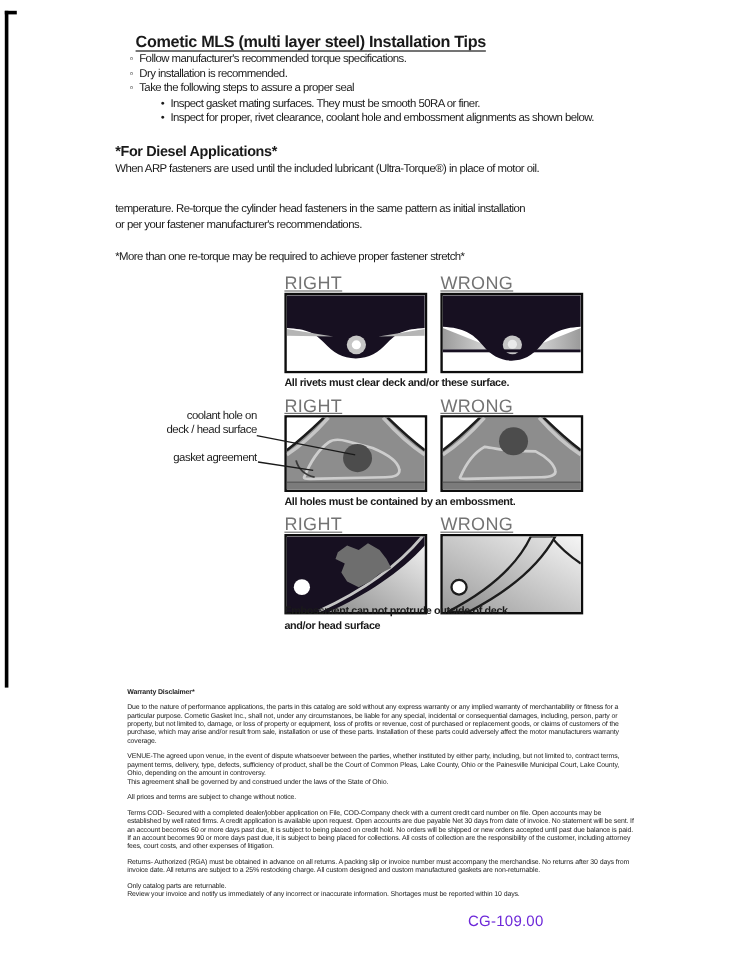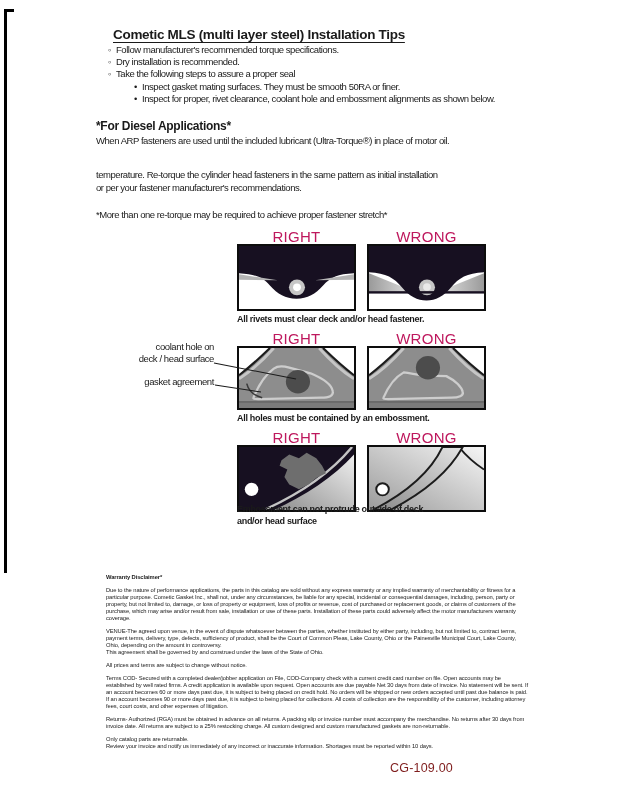--- a/index.html
+++ b/index.html
@@ -17,38 +17,38 @@
   .b-sub{padding-left:26px;}
   .marker{display:inline-block;width:8px;}
   .sub-marker{display:inline-block;width:8px;}
   .diesel-h{left:96px;top:119px;font-size:12px;font-weight:bold;letter-spacing:-0.3px;white-space:nowrap;}
   .bodyline{font-size:9.5px;letter-spacing:-0.45px;line-height:13px;white-space:nowrap;}
   .p1{left:96px;top:134px;}
   .p2{left:96px;top:168px;}
   .note{left:96px;top:209px;font-size:9.5px;letter-spacing:-0.45px;white-space:nowrap;}
   
   .pair{width:249px;left:237px;}
-  .dhead{position:absolute;width:119px;text-align:center;font-size:15px;letter-spacing:0.3px;
-         color:#be185d;top:0;white-space:nowrap;}
+  .dhead{position:absolute;width:119px;font-size:15px;letter-spacing:0.3px;
+         color:#737373;top:0;white-space:nowrap;text-decoration:underline;}
   .dbox{position:absolute;top:16px;width:119px;border:2px solid #0d0d0d;box-sizing:border-box;
         background:#fff;line-height:0;}
   .dbox svg{width:115px;display:block;}
   .cap{position:absolute;left:0;font-size:9px;font-weight:bold;letter-spacing:-0.3px;
        line-height:12px;white-space:nowrap;}
   
   .lbl{left:105px;width:109px;text-align:right;font-size:9.5px;letter-spacing:-0.4px;
        line-height:11.5px;white-space:nowrap;}
   .lbl2{left:105px;width:109px;text-align:right;font-size:9.5px;letter-spacing:-0.4px;white-space:nowrap;}
   .lines-svg{left:105px;top:338px;overflow:visible;pointer-events:none;z-index:5;}
   
   .legal{left:106px;top:574px;width:424px;font-size:5.8px;letter-spacing:-0.1px;line-height:7px;color:#222;}
   .legal p{margin:0 0 6px 0;}
   .legal p.tight{margin:0;}
   .legal .lh{font-weight:bold;margin:0 0 6px 0;}
-  .footer{left:390px;top:761px;font-size:12.5px;letter-spacing:0.2px;color:#7f1d1d;white-space:nowrap;}
+  .footer{left:390px;top:761px;font-size:12.5px;letter-spacing:0.2px;color:#6d28d9;white-space:nowrap;}
 </style>
 </head>
 <body>
 
 <div class="page">
 
   <div class="abs crop-v"></div>
   <div class="abs crop-h"></div>
 
   <div class="abs title">Cometic MLS (multi layer steel) Installation Tips</div>
@@ -102,21 +102,21 @@
         <rect width="119" height="67" fill="#ffffff"></rect>
         <polygon points="0,29 46,48 0,48" fill="url(#gwl)"></polygon>
         <polygon points="119,29 73,48 119,48" fill="url(#gwr)"></polygon>
         <rect x="0" y="48" width="119" height="2.6" fill="#171021"></rect>
         <path d="M0,0 H119 V28 C101,29 93,34 85,44 C77,54 69,58 59.5,58 C50,58 42,54 34,44 C26,34 18,29 0,28 Z" fill="#171021"></path>
         <circle cx="60" cy="44" r="8.3" fill="#c6c6c6"></circle>
         <rect x="51" y="48" width="18" height="2.6" fill="#171021"></rect>
         <circle cx="60" cy="43.5" r="4" fill="#e9e9e9"></circle>
       </svg>
     </div>
-    <div class="cap" style="top:85px;">All rivets must clear deck and/or head fastener.</div>
+    <div class="cap" style="top:85px;">All rivets must clear deck and/or these surface.</div>
   </div>
 
   <div class="abs pair" style="top:330px;">
     <div class="dhead" style="left:0;">RIGHT</div>
     <div class="dhead" style="left:130px;">WRONG</div>
     <div class="dbox" style="left:0;height:64px;">
       <svg viewBox="0 0 119 64" height="60" preserveAspectRatio="none">
         <rect width="119" height="64" fill="#8d8d8d"></rect>
         <rect y="57.5" width="119" height="6.5" fill="#7b7b7b"></rect>
         <line x1="0" y1="57.5" x2="119" y2="57.5" stroke="#5f5f5f" stroke-width="1.2"></line>

